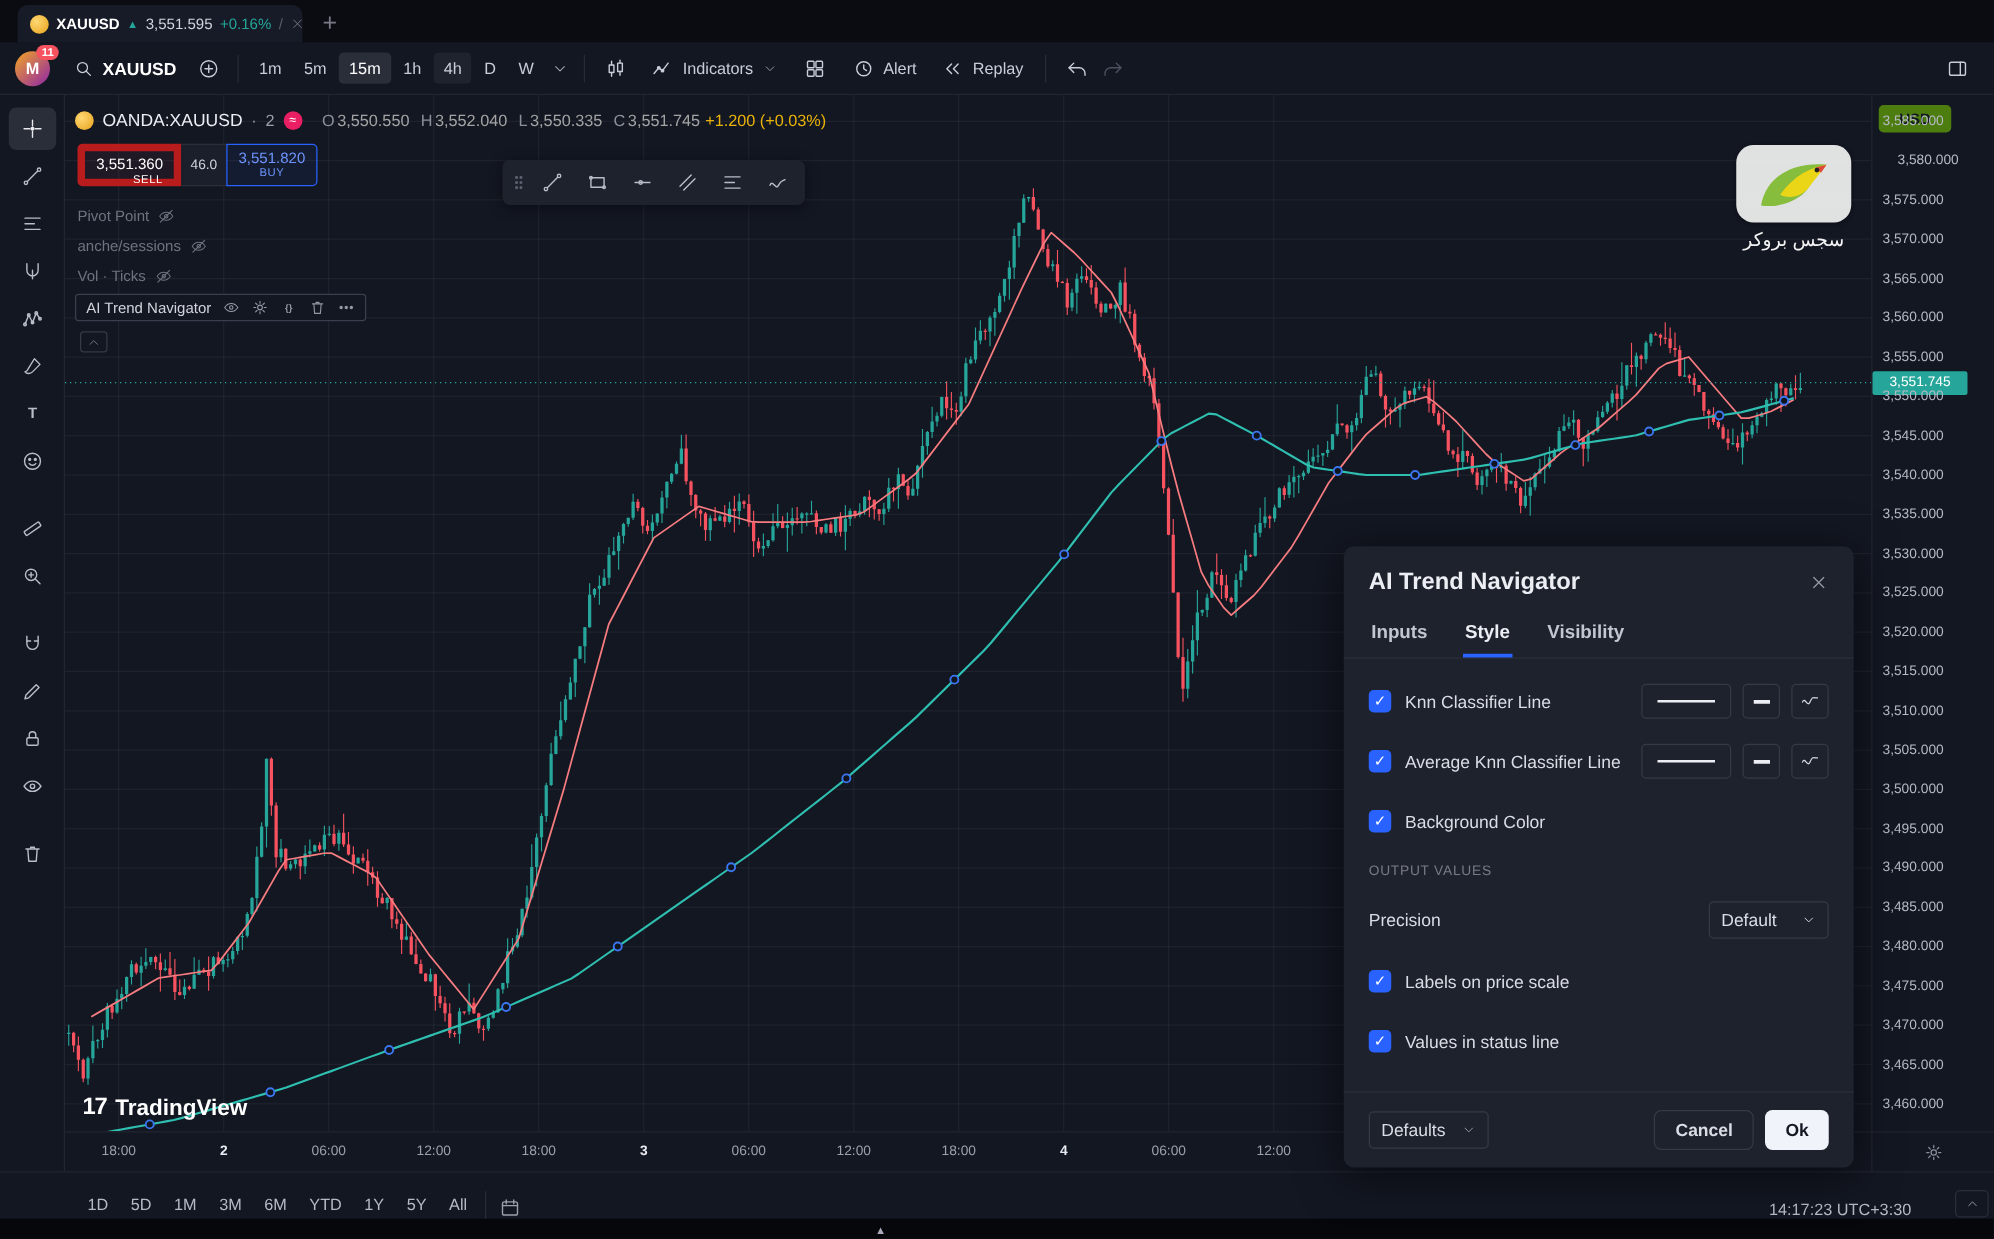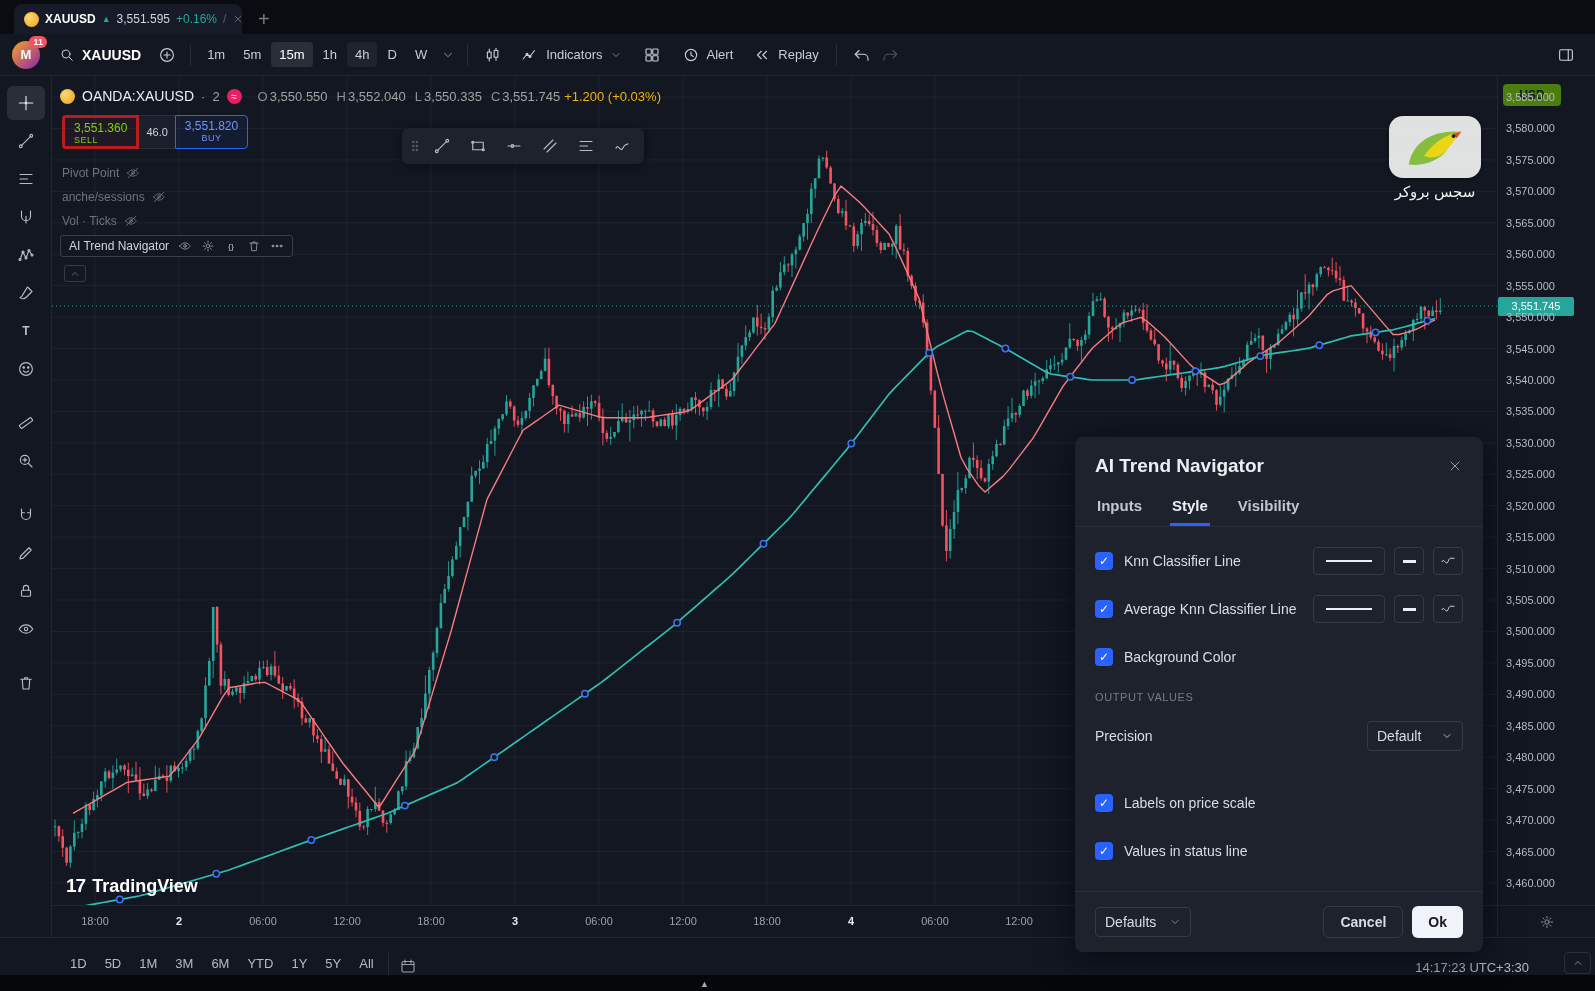--- a/index.html
+++ b/index.html
@@ -56,21 +56,21 @@
   .legend-row1{display:flex;align-items:center;gap:7px;height:20px}
   .symbol-name{color:#eceef4;font-weight:500;font-size:14px}
   .leg-dim{color:#9ca0ac}
   .mkt{width:15px;height:15px;border-radius:50%;background:#e91e63;color:#fff;font-size:10px;display:flex;align-items:center;justify-content:center;flex:none}
   .ohlc{display:flex;align-items:center;font-size:13px}
   .ohlc .k{color:#8b8f9c;margin-left:9px}
   .ohlc .v{color:#a3a3a3;margin-left:2px}
   .ohlc .chg{color:#eab308;margin-left:4px}
 
   .sellbuy{display:flex;align-items:stretch;margin:9px 0 12px 2px;width:fit-content;height:34px}
-  .sbox{border:3px solid #b91c1c;color:#84cc16;border-radius:4px 0 0 4px;padding:3px 9px;text-align:left;font-size:12px;background:rgba(247,82,95,.05)}
+  .sbox{border:6px solid #b91c1c;color:#ffffff;border-radius:4px 0 0 4px;padding:3px 9px;text-align:right;font-size:12px;background:rgba(247,82,95,.05)}
   .sbox .sub,.bbox .sub{font-size:9px;letter-spacing:.5px}
   .spread{background:#1b1f2b;color:#d1d4dc;font-size:11px;display:flex;align-items:center;padding:0 7px;border-top:1px solid #2a2e39;border-bottom:1px solid #2a2e39}
   .bbox{border:1px solid #2962ff;color:#6e95ff;border-radius:0 4px 4px 0;padding:3px 9px;text-align:center;font-size:12px;background:rgba(41,98,255,.07)}
 
   .ind-row{display:flex;align-items:center;gap:7px;height:24px;color:#6f7380;font-size:12px;width:fit-content;padding:0 2px}
   .ind-row .lbl{white-space:nowrap}
   .ind-row.selected{border:1px solid #3a3f4d;background:#131722;border-radius:3px;color:#d1d4dc;height:22px;padding:0 8px;gap:9px;margin-top:2px}
   .ind-row .ric{color:#9598a5}
   .collapse-btn{width:22px;height:17px;border:1px solid #363a45;border-radius:3px;display:flex;align-items:center;justify-content:center;color:#787b86;margin:8px 0 0 4px}
 
@@ -121,21 +121,21 @@
   .dlg-body{padding:20px 20px 6px}
   .drow{display:flex;align-items:center;margin-bottom:20px;height:28px}
   .cb{width:18px;height:18px;background:#2962ff;border-radius:4px;color:#fff;font-size:12px;display:flex;align-items:center;justify-content:center;margin-right:11px;flex:none}
   .drow .lbl{color:#dadde5}
   .row-controls{margin-left:auto;display:flex;gap:9px}
   .ctl{height:28px;border:1px solid #363a45;border-radius:4px;display:flex;align-items:center;justify-content:center;color:#d6d9e0}
   .ctl.long{width:72px}.ctl.small{width:30px}
   .line-swatch{width:46px;height:2px;background:#eceef4}
   .thick-swatch{width:13px;height:3px;background:#eceef4}
   .section{font-size:11px;letter-spacing:.6px;color:#787b86;margin:4px 0 18px}
-  .precision-row{display:flex;align-items:center;justify-content:space-between;margin-bottom:38px}
+  .precision-row{display:flex;align-items:center;justify-content:space-between;margin-bottom:20px}
   .precision-row .lbl{color:#dadde5}
   .dropdown{min-width:96px;height:30px;border:1px solid #363a45;border-radius:4px;display:flex;align-items:center;justify-content:space-between;
             padding:0 9px;font-size:14px;color:#dadde5;gap:8px}
   .dlg-footer{display:flex;align-items:center;justify-content:space-between;padding:14px 20px;border-top:1px solid #2a2e39}
   .foot-right{display:flex;gap:9px}
   .btn{height:32px;border-radius:6px;display:flex;align-items:center;justify-content:center;font-size:14px;font-weight:600;padding:0 16px}
   .btn-cancel{border:1px solid #363a45;color:#dadde5}
   .btn-ok{background:#f0f3fa;color:#131722}
 </style>
 </head>
@@ -634,21 +634,21 @@
   <div class="tv-watermark">
     <span class="tv-mark">17</span>
     <span>TradingView</span>
   </div>
 </div>
 
 <div class="price-scale" id="price-scale">
   <div class="usd-chip">USD</div>
   <div class="ps-current" id="ps-current" style="top: 220.601px;">3,551.745</div>
 <div class="ps-label" style="top: 14px;">3,585.000</div>
-    <div class="ps-label" style="top: 45.439px;">3,580.000</div>
+    <div class="ps-label" style="top: 45.439px; margin-left: 12px;">3,580.000</div>
     <div class="ps-label" style="top: 76.878px;">3,575.000</div>
     <div class="ps-label" style="top: 108.317px;">3,570.000</div>
     <div class="ps-label" style="top: 139.756px;">3,565.000</div>
     <div class="ps-label" style="top: 171.195px;">3,560.000</div>
     <div class="ps-label" style="top: 202.634px;">3,555.000</div>
     <div class="ps-label" style="top: 234.073px;">3,550.000</div>
     <div class="ps-label" style="top: 265.512px;">3,545.000</div>
     <div class="ps-label" style="top: 296.951px;">3,540.000</div>
     <div class="ps-label" style="top: 328.39px;">3,535.000</div>
     <div class="ps-label" style="top: 359.829px;">3,530.000</div>

